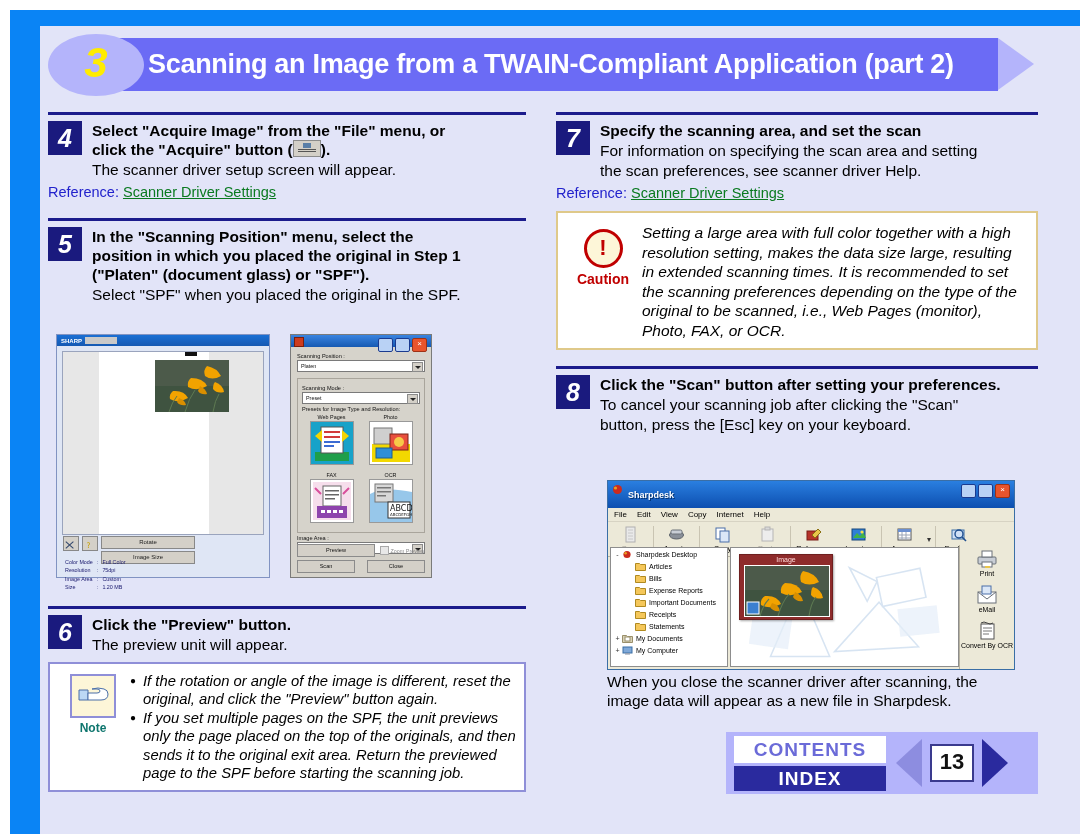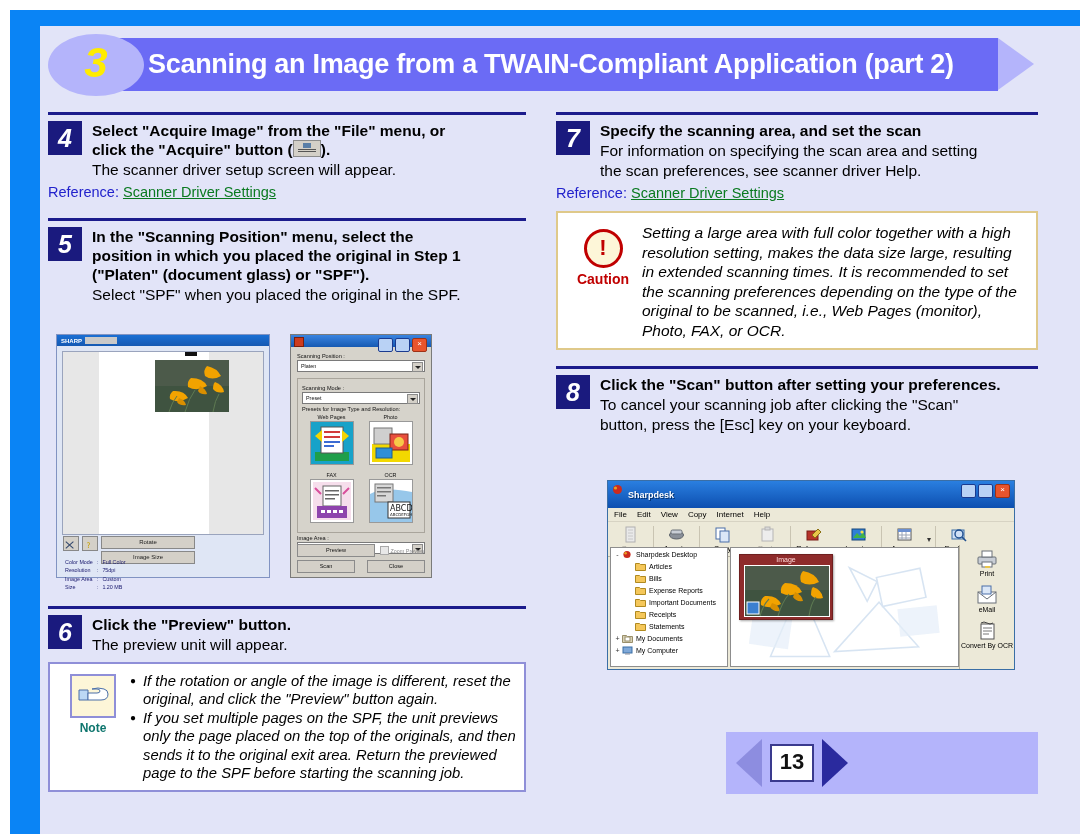--- a/index.html
+++ b/index.html
@@ -710,19 +710,27 @@
                 </g>
                 <path d="M5 2 q3 -2 6 0 q3 2 6 0" fill="none" stroke="#444"></path>
               </svg>
           </div>
           <span>Convert By OCR</span>
         </div>
       </div>
     </div>
   </div>
 
+  <div class="closing">
+    <div>When you close the scanner driver after scanning, the</div>
+    <div>image data will appear as a new file in Sharpdesk.</div>
+  </div>
 
   <div class="foot">
+    <div class="foot-btns">
+      <div class="fbtn fcontents">CONTENTS</div>
+      <div class="fbtn findex">INDEX</div>
+    </div>
     <div class="tri-l"></div>
     <div class="pagebox">13</div>
     <div class="tri-r"></div>
   </div>
 </div>
 
 </body></html>

